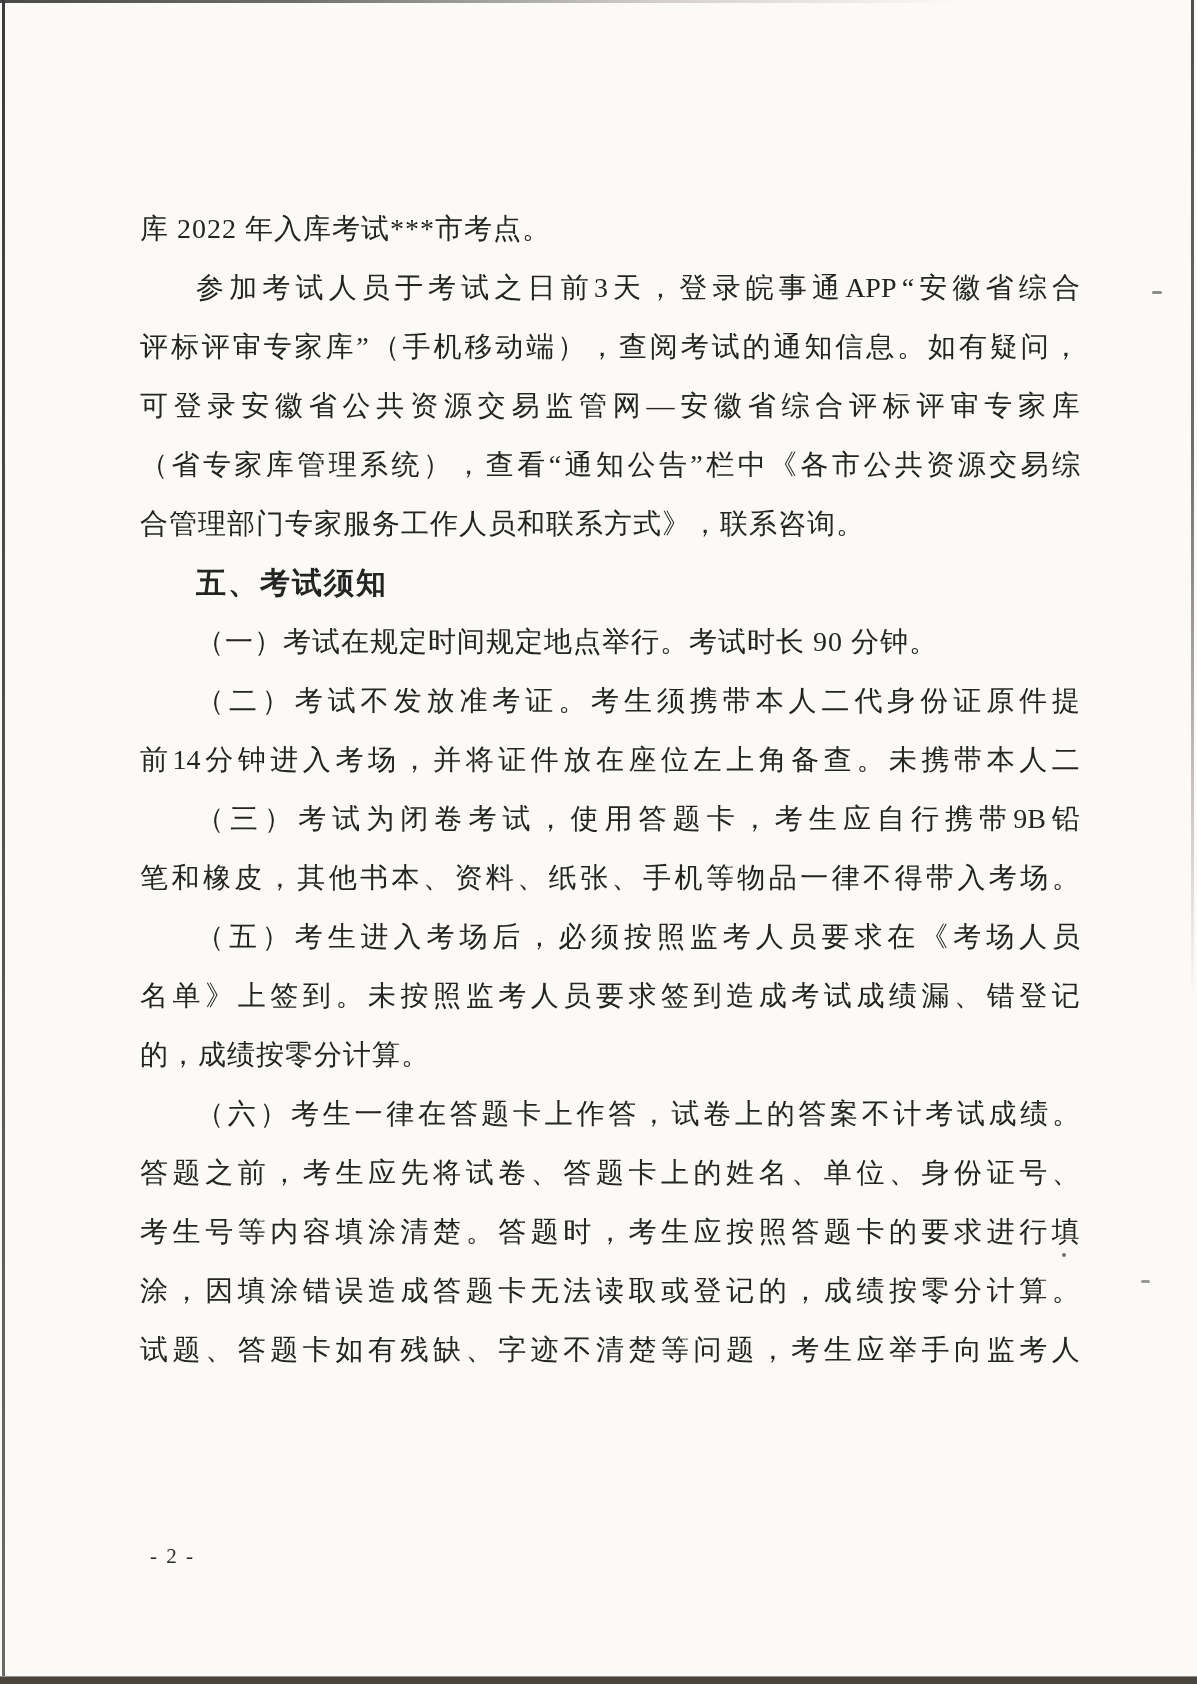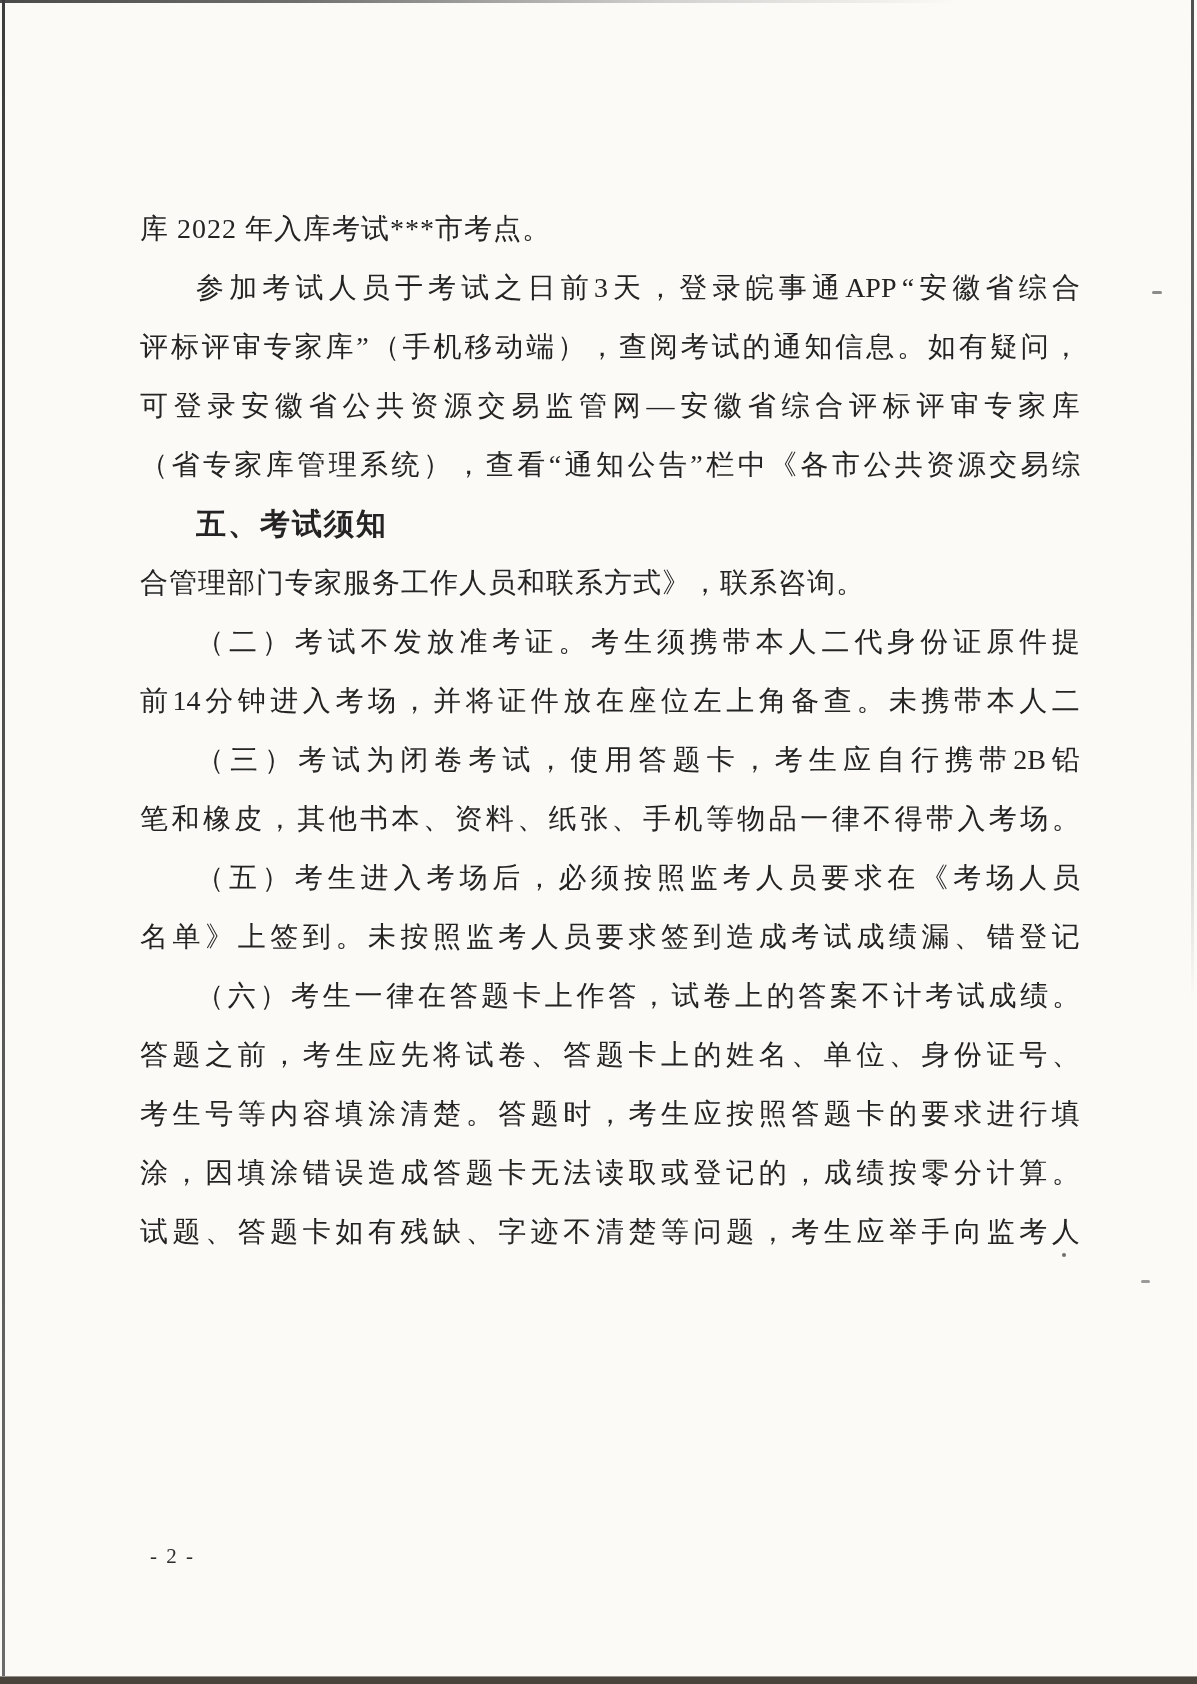--- a/index.html
+++ b/index.html
@@ -211,22 +211,23 @@
         <span>各</span>
         <span>市</span>
         <span>公</span>
         <span>共</span>
         <span>资</span>
         <span>源</span>
         <span>交</span>
         <span>易</span>
         <span>综</span>
       </div>
+      <div class="line plain">合管理部门专家服务工作人员和联系方式》，联系咨询。</div>
       <div class="line plain indent heading">五、考试须知</div>
-      <div class="line plain">合管理部门专家服务工作人员和联系方式》，联系咨询。</div>
+      <div class="line plain indent">（一）考试在规定时间规定地点举行。考试时长 90 分钟。</div>
       <div class="line fill indent">
         <span>（</span>
         <span>二</span>
         <span>）</span>
         <span>考</span>
         <span>试</span>
         <span>不</span>
         <span>发</span>
         <span>放</span>
         <span>准</span>
@@ -298,21 +299,21 @@
         <span>题</span>
         <span>卡</span>
         <span>，</span>
         <span>考</span>
         <span>生</span>
         <span>应</span>
         <span>自</span>
         <span>行</span>
         <span>携</span>
         <span>带</span>
-        <span>2B</span>
+        <span>9B</span>
         <span>铅</span>
       </div>
       <div class="line fill">
         <span>笔</span>
         <span>和</span>
         <span>橡</span>
         <span>皮</span>
         <span>，</span>
         <span>其</span>
         <span>他</span>
@@ -393,20 +394,21 @@
         <span>考</span>
         <span>试</span>
         <span>成</span>
         <span>绩</span>
         <span>漏</span>
         <span>、</span>
         <span>错</span>
         <span>登</span>
         <span>记</span>
       </div>
+      <div class="line plain">的，成绩按零分计算。</div>
       <div class="line fill indent">
         <span>（</span>
         <span>六</span>
         <span>）</span>
         <span>考</span>
         <span>生</span>
         <span>一</span>
         <span>律</span>
         <span>在</span>
         <span>答</span>

